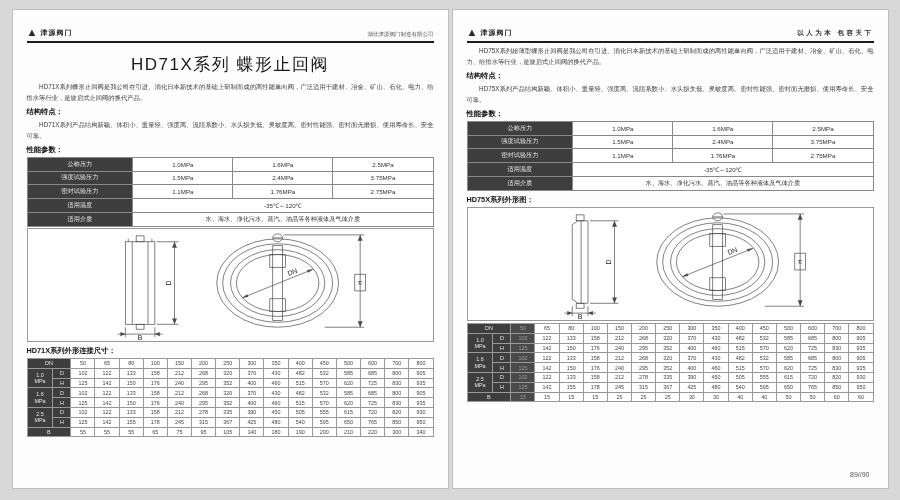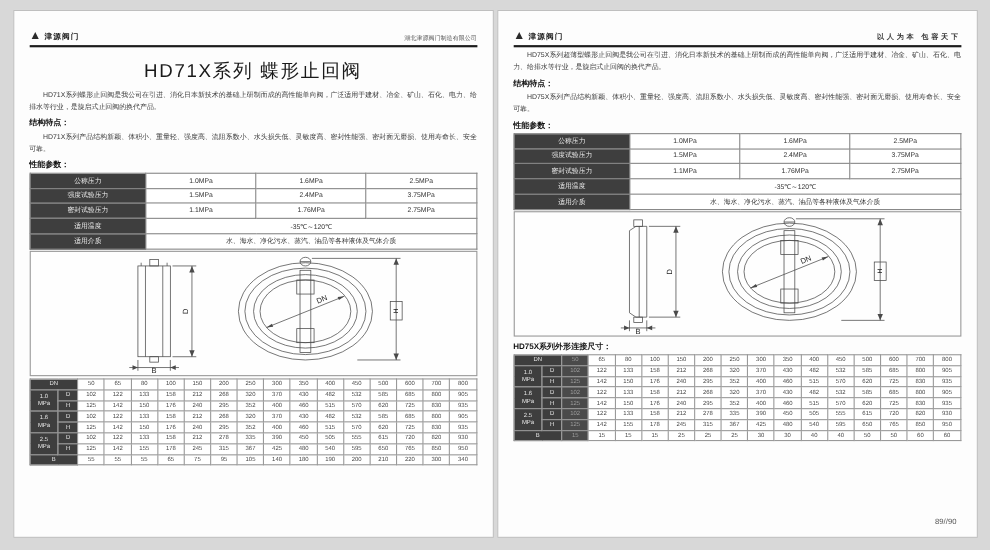--- a/index.html
+++ b/index.html
@@ -137,20 +137,21 @@
           <line class="dline" x1="258" y1="6" x2="340" y2="6"></line>
           <line class="dline" x1="300" y1="100" x2="340" y2="100"></line>
           <line class="dline" x1="336" y1="6" x2="336" y2="100"></line>
           <path class="dfill" d="M336,6 l-2.5,6 5,0 z"></path>
           <path class="dfill" d="M336,100 l-2.5,-6 5,0 z"></path>
           <rect class="dline" x="330.5" y="46" width="11" height="17" fill="#fefefe"></rect>
           <text class="dtext dtext--sm" x="336" y="56.5" text-anchor="middle" transform="rotate(-90 336 54.5)">H</text>
         </g>
       </svg>
     </div>
+    <div class="h">HD71X系列外形连接尺寸：</div>
     <div>
         <table class="dim">
           <colgroup>
             <col style="width: 6.4%;">
             <col style="width: 4.4%;">
             <col>
             <col>
             <col>
             <col>
             <col>
@@ -365,20 +366,21 @@
               <th>适用温度</th>
               <td colspan="3">-35℃～120℃</td>
             </tr>
             <tr>
               <th>适用介质</th>
               <td colspan="3">水、海水、净化污水、蒸汽、油品等各种液体及气体介质</td>
             </tr>
           </tbody>
         </table>
       </div>
+    <div class="h">HD75X系列外形图：</div>
     <div class="draw">
       <svg viewBox="0 0 408 114">
         <g>
           <polygon class="dline" points="104,17 110,13 120,13 120,97 110,97 104,93"></polygon>
           <line class="dline" x1="113" y1="13" x2="113" y2="97"></line>
           <rect class="dline" x="108" y="7" width="8" height="6"></rect>
           <rect class="dline" x="108" y="97" width="8" height="5"></rect>
         </g>
         <g>
           <line class="dline" x1="122" y1="13" x2="151" y2="13"></line>
@@ -415,21 +417,20 @@
           <line class="dline" x1="258" y1="6" x2="340" y2="6"></line>
           <line class="dline" x1="300" y1="100" x2="340" y2="100"></line>
           <line class="dline" x1="336" y1="6" x2="336" y2="100"></line>
           <path class="dfill" d="M336,6 l-2.5,6 5,0 z"></path>
           <path class="dfill" d="M336,100 l-2.5,-6 5,0 z"></path>
           <rect class="dline" x="330.5" y="46" width="11" height="17" fill="#fefefe"></rect>
           <text class="dtext dtext--sm" x="336" y="56.5" text-anchor="middle" transform="rotate(-90 336 54.5)">H</text>
         </g>
       </svg>
     </div>
-    <div class="h">HD75X系列外形连接尺寸：</div>
     <div>
         <table class="dim">
           <colgroup>
             <col style="width: 6.4%;">
             <col style="width: 4.4%;">
             <col>
             <col>
             <col>
             <col>
             <col>

